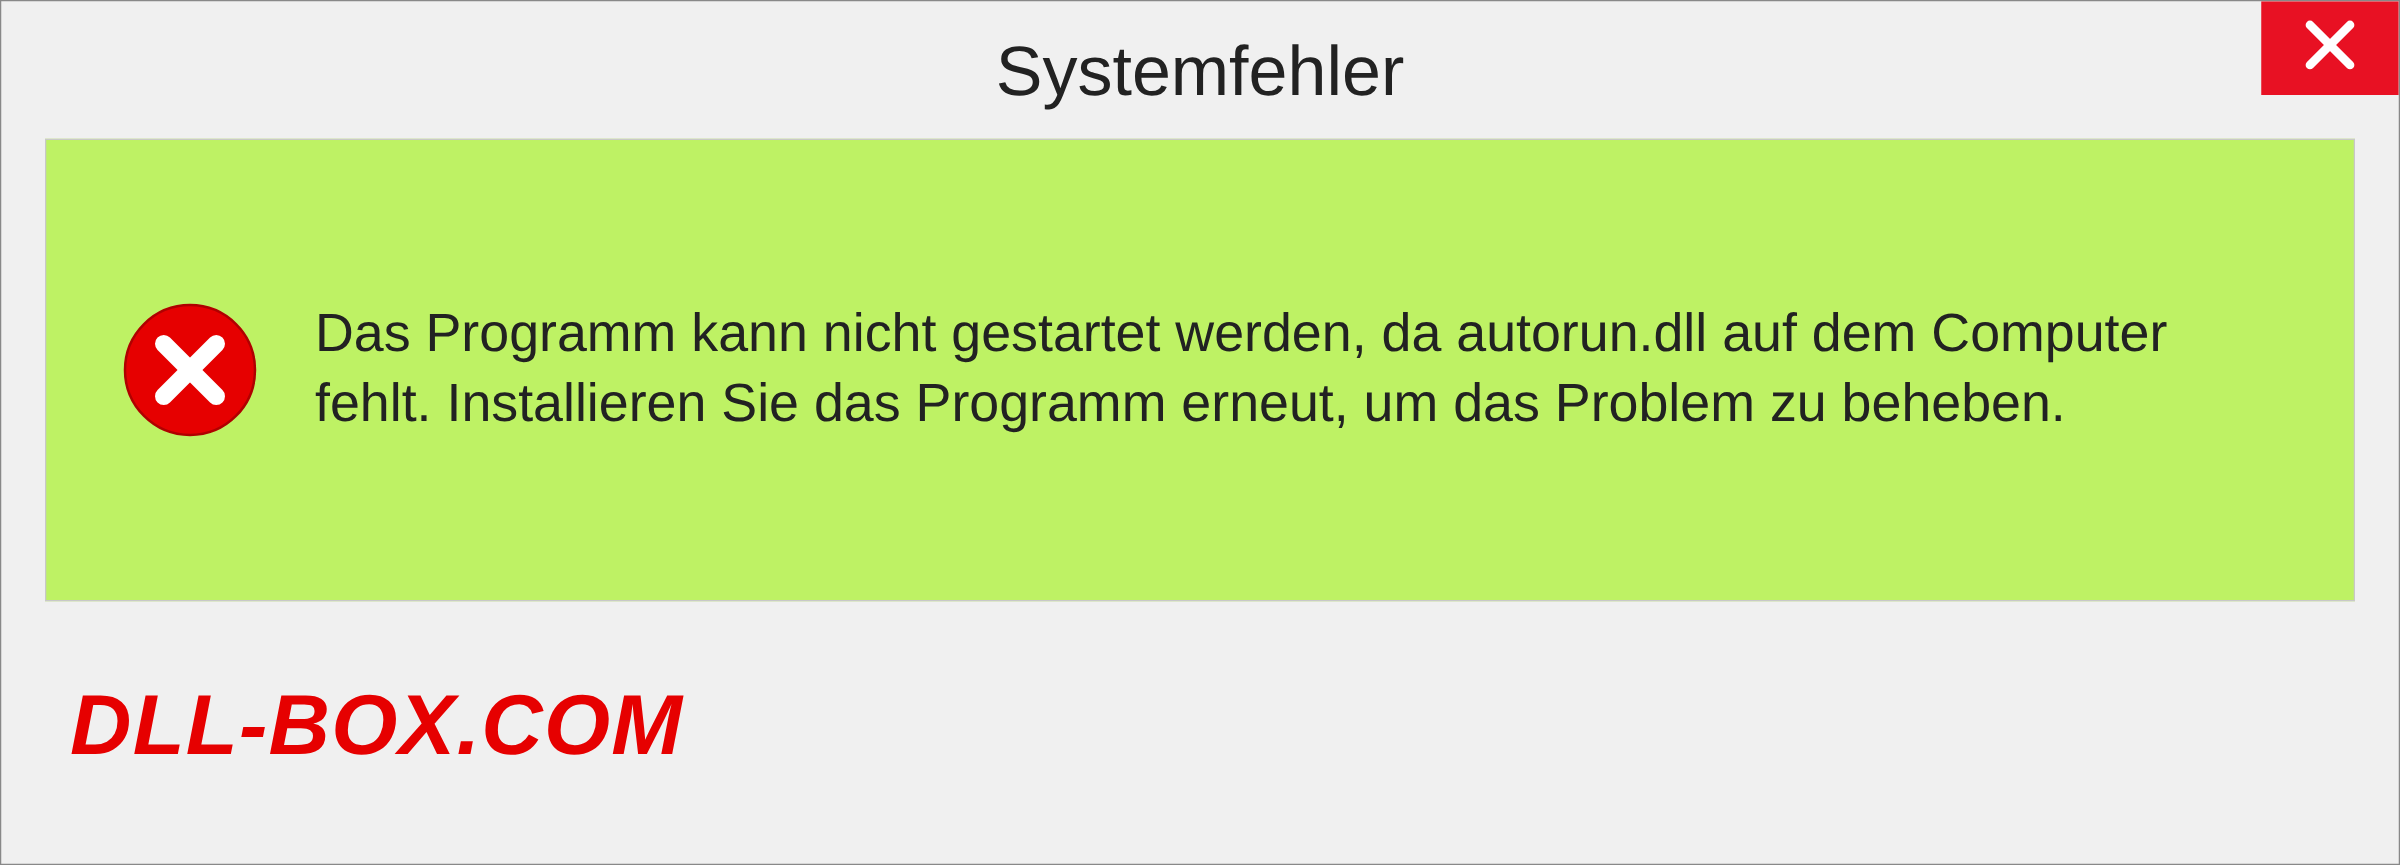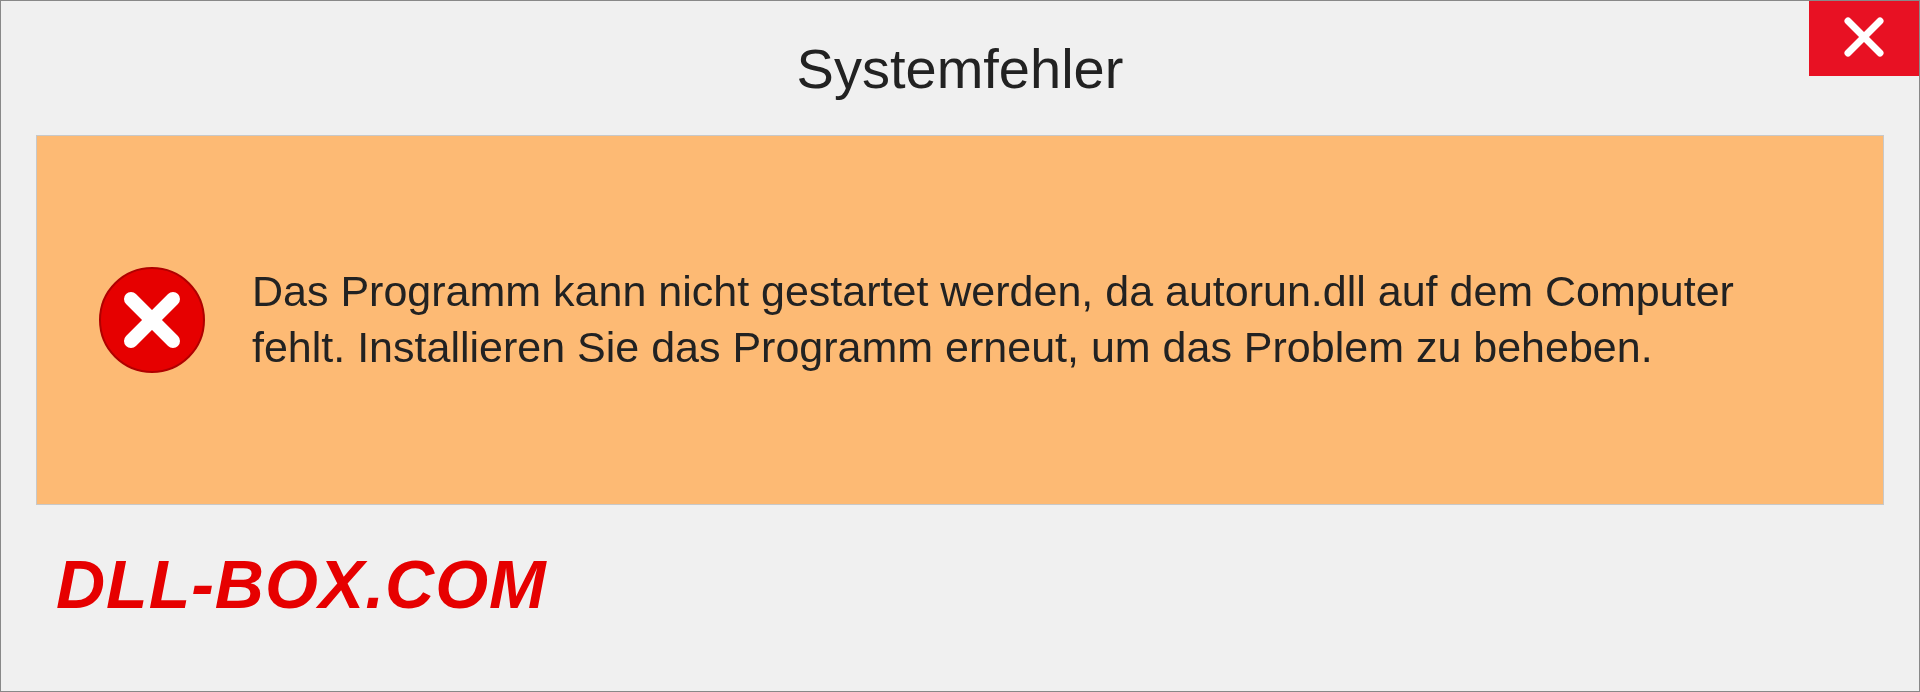--- a/index.html
+++ b/index.html
@@ -12,21 +12,21 @@
       background: #f0f0f0;
       width: 1920px;
       height: 692px;
       position: relative;
       border: 1px solid #888;
     }
     .titlebar {
       display: flex;
       align-items: center;
       justify-content: center;
-      height: 134px;
+      height: 110px;
       position: relative;
     }
     .title {
       font-size: 56px;
       color: #222;
       font-weight: normal;
     }
     .close-btn {
       position: absolute;
       right: 0;
@@ -38,21 +38,21 @@
       align-items: center;
       justify-content: center;
       cursor: pointer;
     }
     .close-btn svg {
       width: 44px;
       height: 44px;
     }
     .content-box {
       margin: 0 35px;
-      background: #fdba74;
+      background: #bef264;
       border: 1px solid #c8c8c8;
       height: 370px;
       display: flex;
       align-items: center;
       padding: 0 60px;
     }
     .error-icon {
       flex-shrink: 0;
       width: 110px;
       height: 110px;
@@ -65,20 +65,21 @@
     .message {
       font-size: 43px;
       line-height: 1.3;
       color: #222;
     }
     .footer {
       display: flex;
       align-items: center;
       justify-content: space-between;
       padding: 40px 55px 0 55px;
+      margin-top: 20px;
     }
     .watermark {
       font-size: 68px;
       font-weight: 900;
       font-style: italic;
       color: #e60000;
       letter-spacing: 1px;
     }
     .ok-btn {
       width: 340px;

